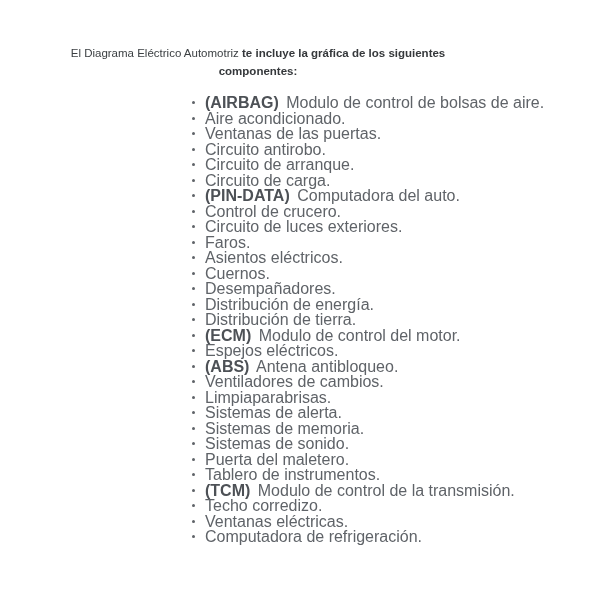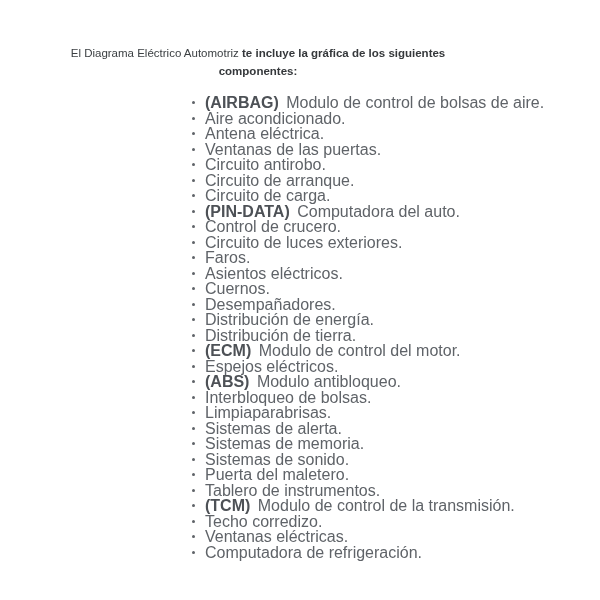--- a/index.html
+++ b/index.html
@@ -75,25 +75,20 @@
     <span class="item-prefix">(AIRBAG)</span>
     <span class="item-text">Modulo de control de bolsas de aire.</span>
   </li>
 
   <li>
     <span class="bullet"></span>
     
     <span class="item-text">Aire acondicionado.</span>
   </li>
 
-  <li>
-    <span class="bullet"></span>
-    
-    <span class="item-text">Antena eléctrica.</span>
-  </li>
 
   <li>
     <span class="bullet"></span>
     
     <span class="item-text">Ventanas de las puertas.</span>
   </li>
 
   <li>
     <span class="bullet"></span>
     
@@ -175,27 +170,27 @@
 
   <li>
     <span class="bullet"></span>
     
     <span class="item-text">Espejos eléctricos.</span>
   </li>
 
   <li>
     <span class="bullet"></span>
     <span class="item-prefix">(ABS)</span>
-    <span class="item-text">Modulo antibloqueo.</span>
-  </li>
-
-  <li>
-    <span class="bullet"></span>
-    
-    <span class="item-text">Interbloqueo de bolsas.</span>
+    <span class="item-text">Antena antibloqueo.</span>
+  </li>
+
+  <li>
+    <span class="bullet"></span>
+    
+    <span class="item-text">Ventiladores de cambios.</span>
   </li>
 
   <li>
     <span class="bullet"></span>
     
     <span class="item-text">Limpiaparabrisas.</span>
   </li>
 
   <li>
     <span class="bullet"></span>

